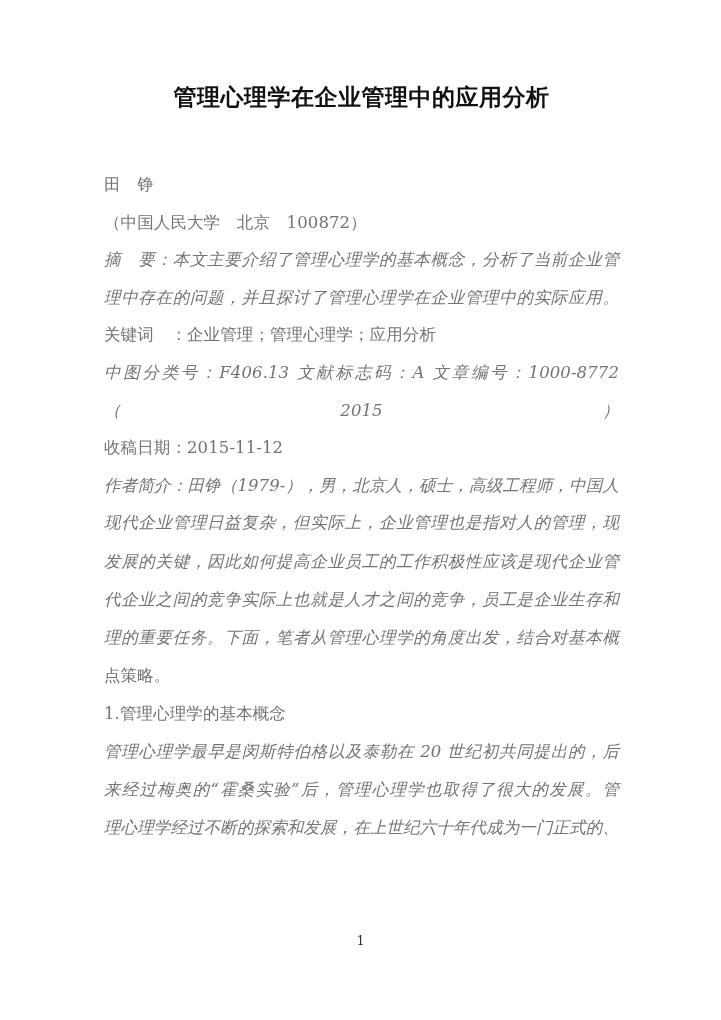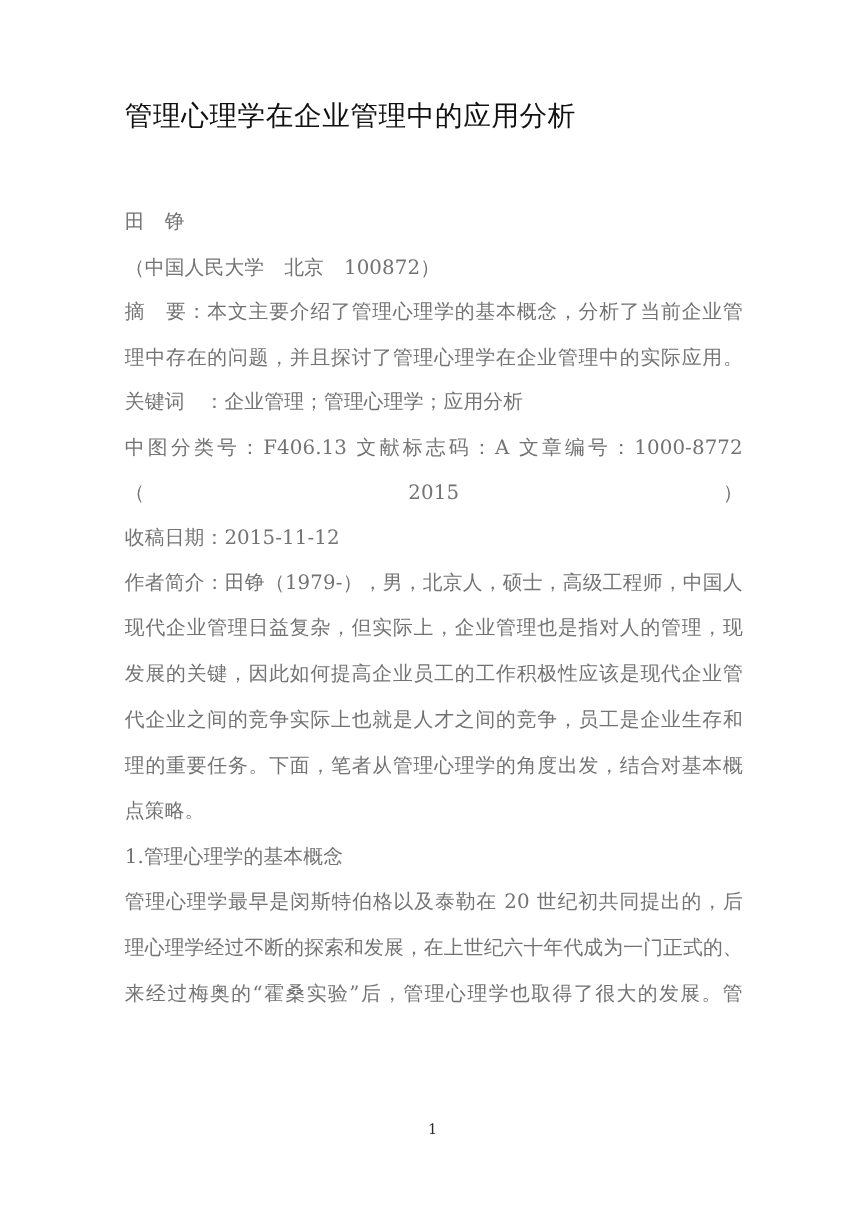--- a/index.html
+++ b/index.html
@@ -26,43 +26,45 @@
 
   
   .col {
     position: absolute;
     left: 104px;
     width: 515px;
   }
 
   .doc-title {
     top: 80px;
+    text-align: center;
     font-size: 23px;
     line-height: 34px;
     letter-spacing: 0.5px;
-    font-weight: 400;
+    font-weight: 700;
     color: #111;
   }
 
   .block {
     top: 166px;
   }
 
   .line {
     font-size: 16.5px;
     line-height: 37.6px;
     white-space: pre-wrap;
     color: #737373;
     letter-spacing: 0.1px;
   }
 
   
   .line.just {
     text-align: justify;
     text-align-last: justify;
+    font-style: italic;
   }
 
   
   .body-block .line {
     line-height: 38.2px;
   }
 
   .page-number {
     position: absolute;
     left: 0;
@@ -103,21 +105,21 @@
       <div class="line just">发展的关键，因此如何提高企业员工的工作积极性应该是现代企业管</div>
       <div class="line just">代企业之间的竞争实际上也就是人才之间的竞争，员工是企业生存和</div>
       <div class="line just">理的重要任务。下面，笔者从管理心理学的角度出发，结合对基本概</div>
       <div class="line">点策略。</div>
     </div>
 
     <div class="line">1.管理心理学的基本概念</div>
 
     <div class="body-block">
       <div class="line just">管理心理学最早是闵斯特伯格以及泰勒在 20 世纪初共同提出的，后</div>
+      <div class="line just">来经过梅奥的“霍桑实验”后，管理心理学也取得了很大的发展。管</div>
       <div class="line just">理心理学经过不断的探索和发展，在上世纪六十年代成为一门正式的、</div>
-      <div class="line just">来经过梅奥的“霍桑实验”后，管理心理学也取得了很大的发展。管</div>
     </div>
 
   </div>
 
   <div class="page-number">1</div>
 
 </div>
 
 </body></html>

